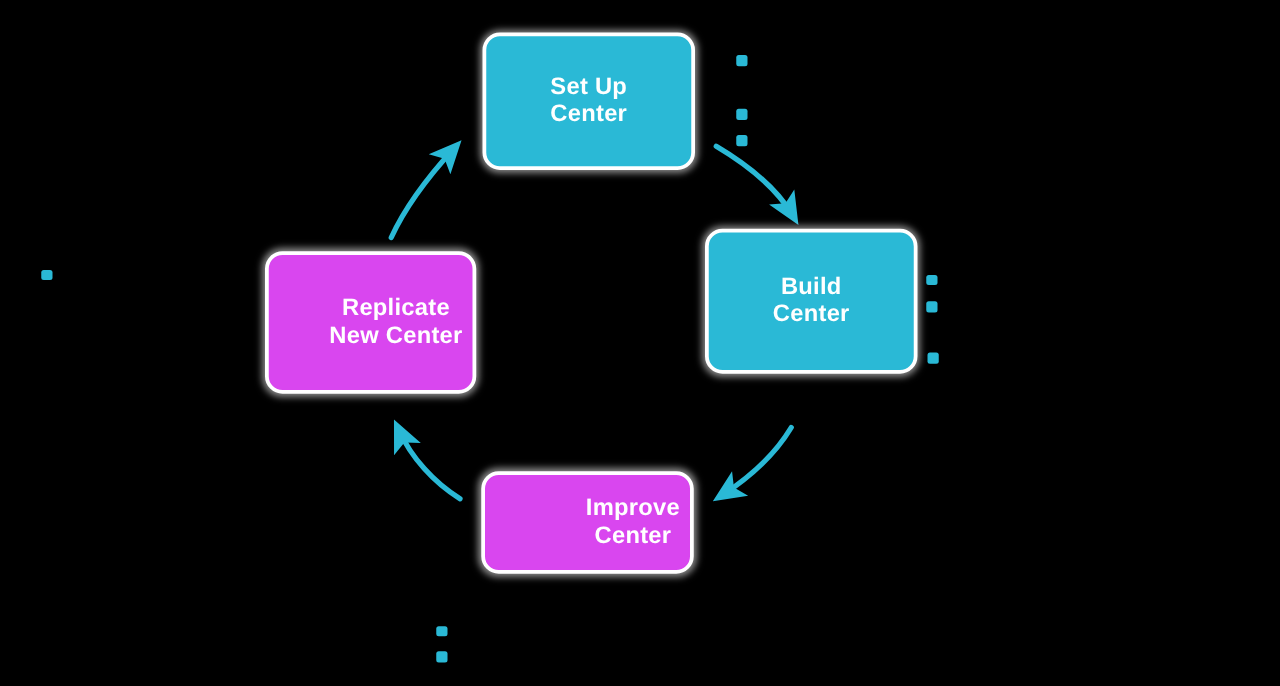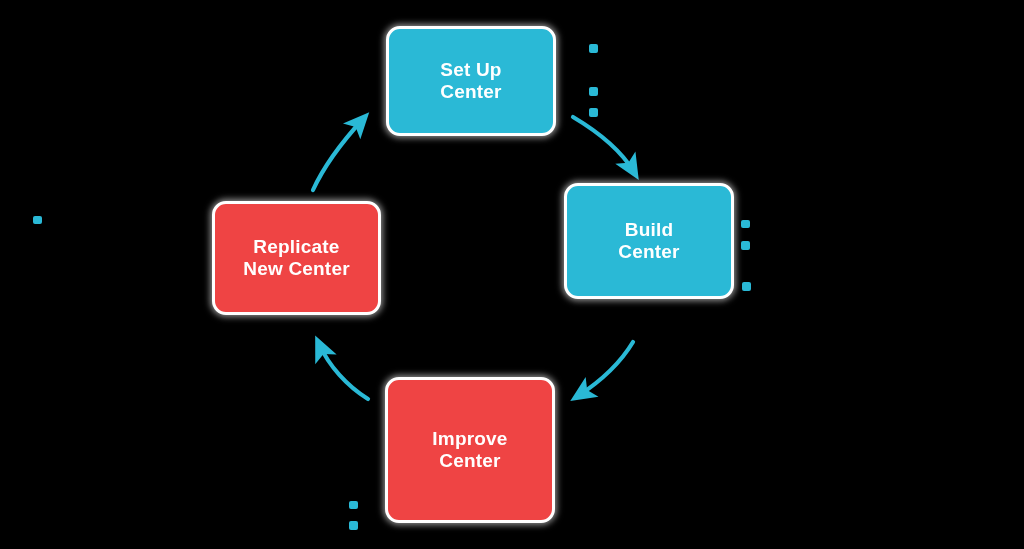--- a/index.html
+++ b/index.html
@@ -29,25 +29,25 @@
   .node-label {
     color: #ffffff;
     font-weight: bold;
     font-size: 19px;
     line-height: 1.18;
     letter-spacing: 0.2px;
     white-space: pre-line;
     padding: 0 8px;
   }
   .node.cyan { background: #2ab9d6; }
-  .node.gray { background: #ef4444; }
+  .node.gray { background: #d946ef; justify-content: flex-end; }
 
   #node-setup    { left: 386px; top: 26px;  width: 170px; height: 110px; }
   #node-build    { left: 564px; top: 183px; width: 170px; height: 116px; }
-  #node-improve  { left: 385px; top: 377px; width: 170px; height: 146px; }
+  #node-improve  { left: 385px; top: 377px; width: 170px; height: 82px; }
   #node-replicate{ left: 212px; top: 201px; width: 169px; height: 114px; }
 
   #arrows {
     position: absolute;
     left: 0; top: 0;
     width: 1024px;
     height: 549px;
     pointer-events: none;
   }
   .dot {

